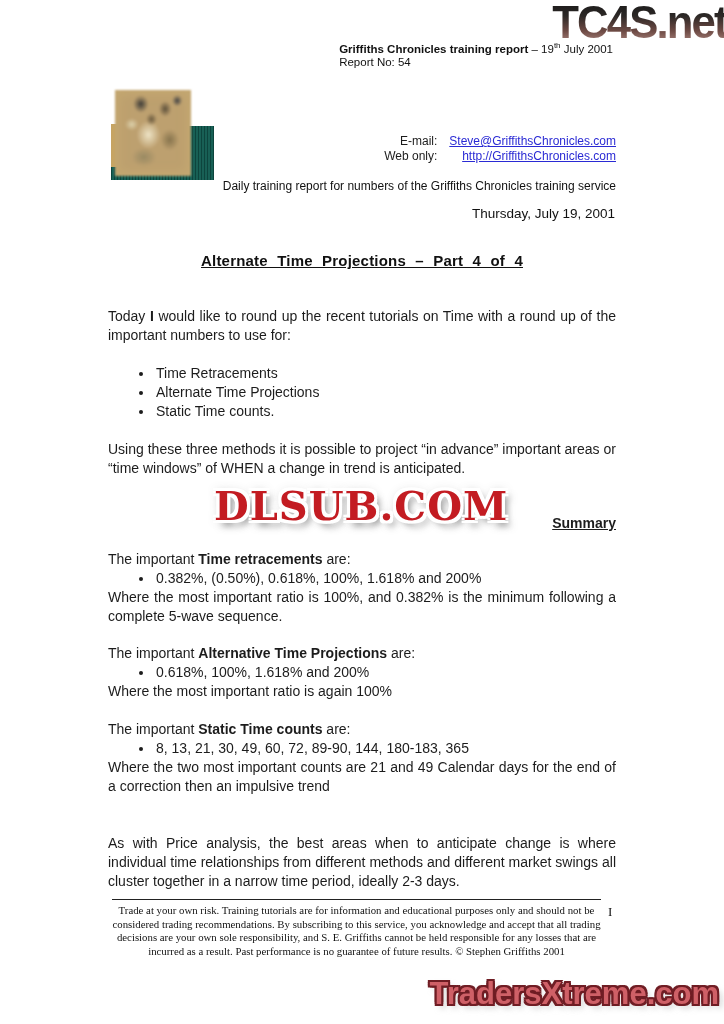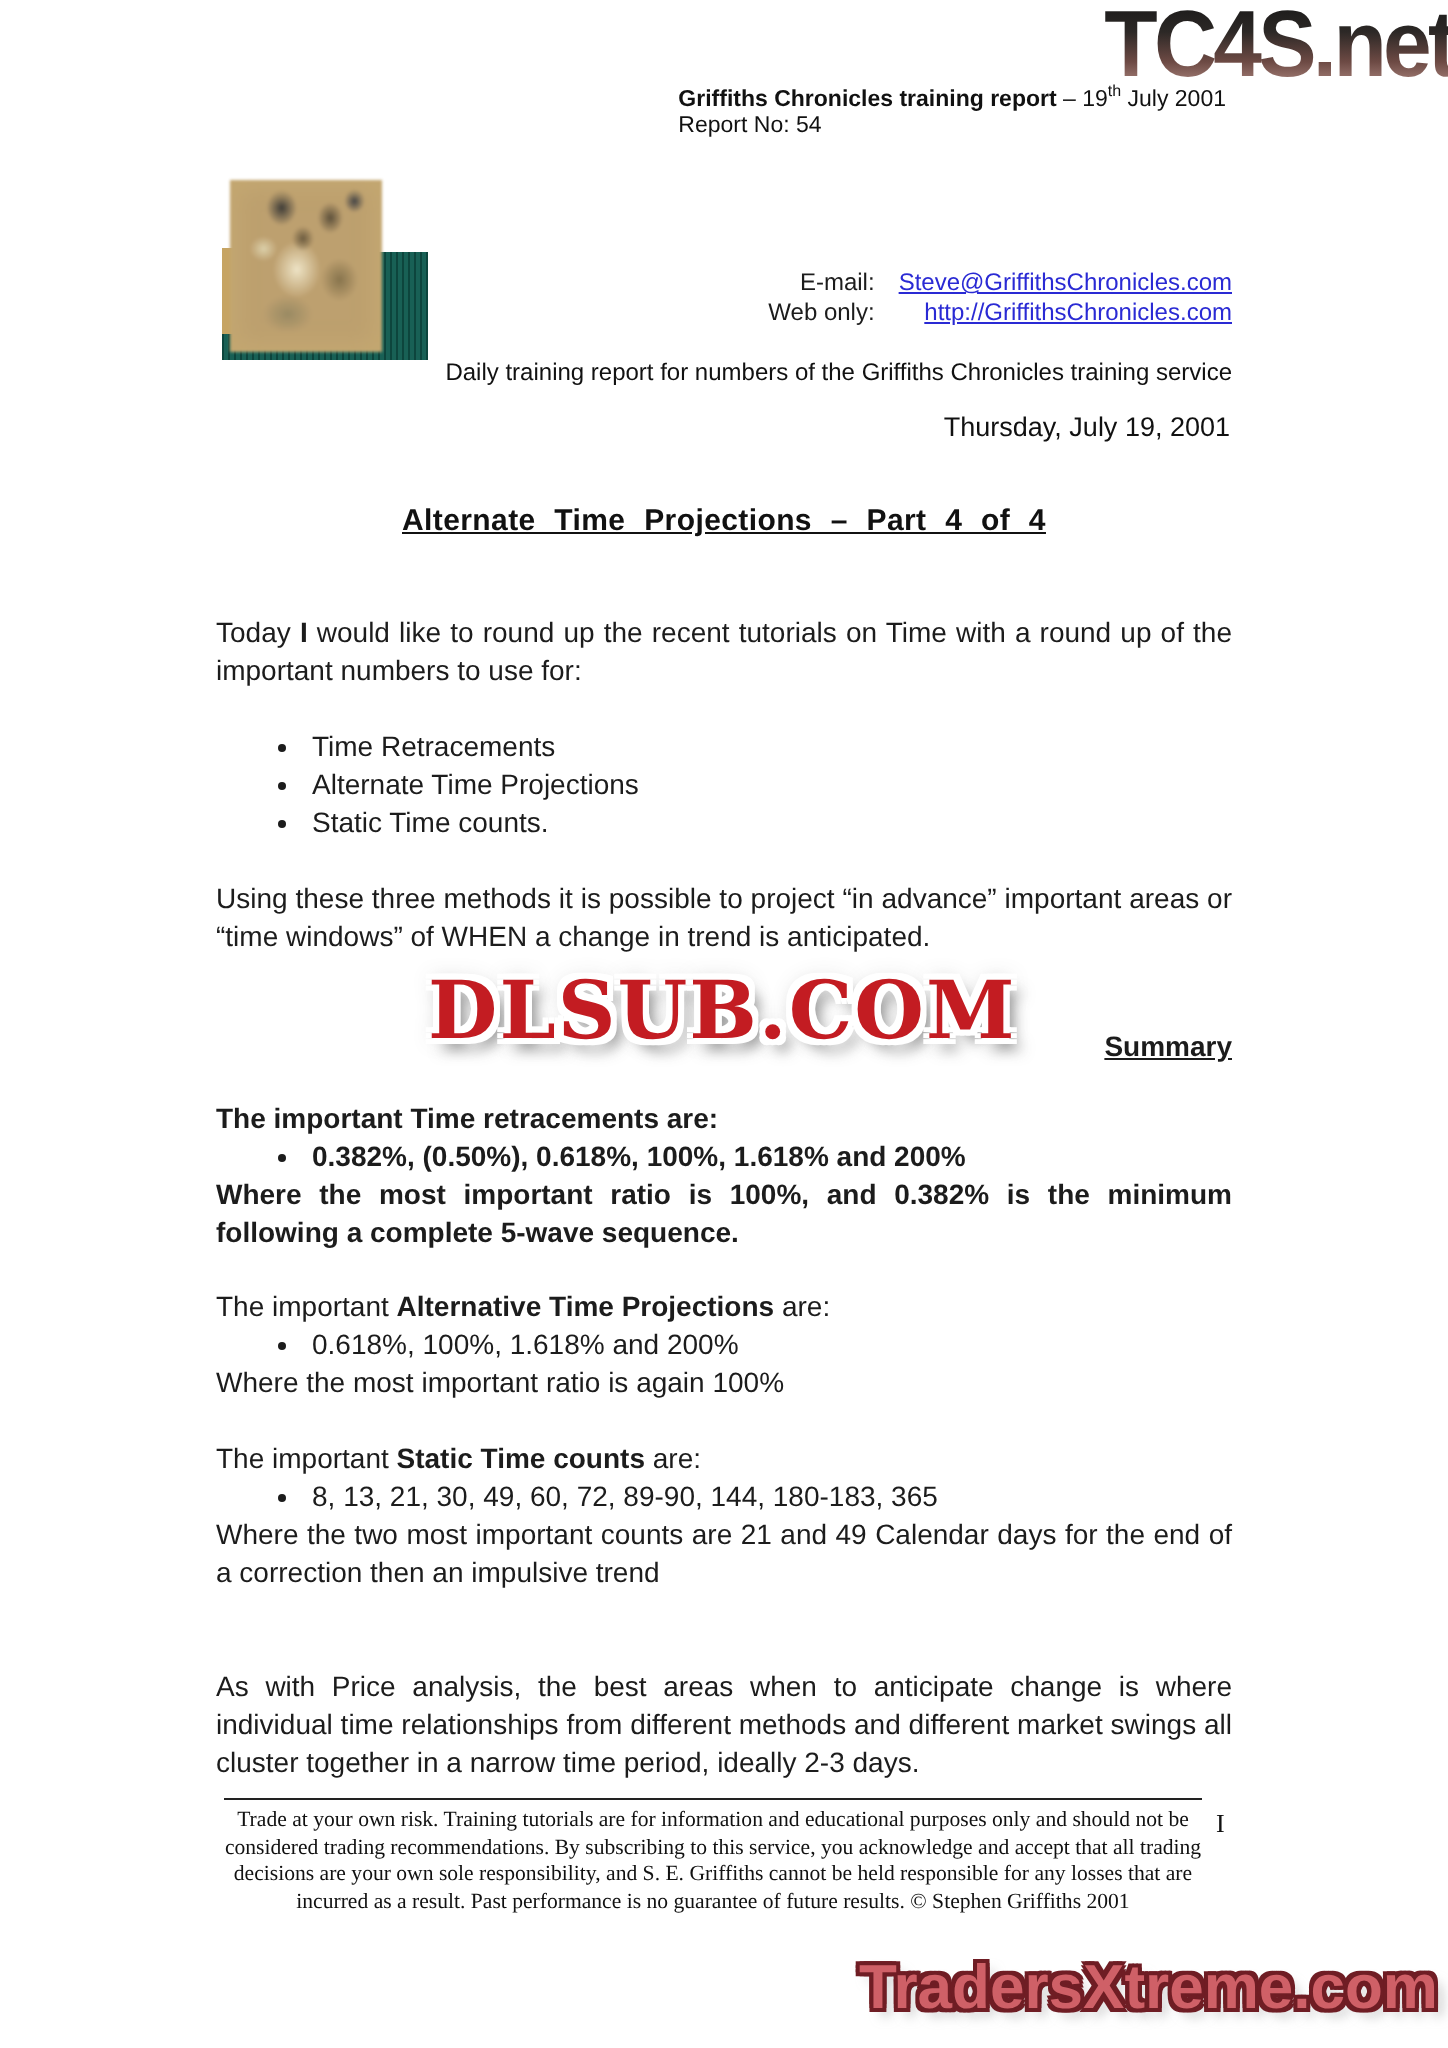--- a/index.html
+++ b/index.html
@@ -65,21 +65,21 @@
     position:absolute;top:252px;left:108px;width:508px;text-align:center;
     font-size:15px;font-weight:bold;text-decoration:underline;word-spacing:5px;letter-spacing:0.2px;color:#111;
   }
   
   .copy{position:absolute;left:108px;top:291px;width:508px;font-size:14px;line-height:19px;color:#1c1c1c;margin-top:16px;}
   .copy p{margin:0;}
   .jp{text-align:justify;}
   .mb19{margin-bottom:19px !important;}
   .mb36{margin-bottom:36px !important;}
   .mb17{margin-bottom:17px !important;text-align:right;}
-  .mb18{margin-bottom:18px !important;font-weight:bold;}
+  .mb18{margin-bottom:18px !important;}
   .mb38{margin-bottom:38px !important;}
   .copy ul{margin:0;padding-left:46px;list-style:disc outside;}
   .copy li{padding-left:2px;}
   .summary{font-weight:bold;text-decoration:underline;}
   
   .dlsub{
     position:absolute;left:214px;top:482px;z-index:6;
     font-family:"DejaVu Serif",serif;font-size:40px;font-weight:900;letter-spacing:1px;line-height:1.2;
     color:#c31c22;
     text-shadow:

